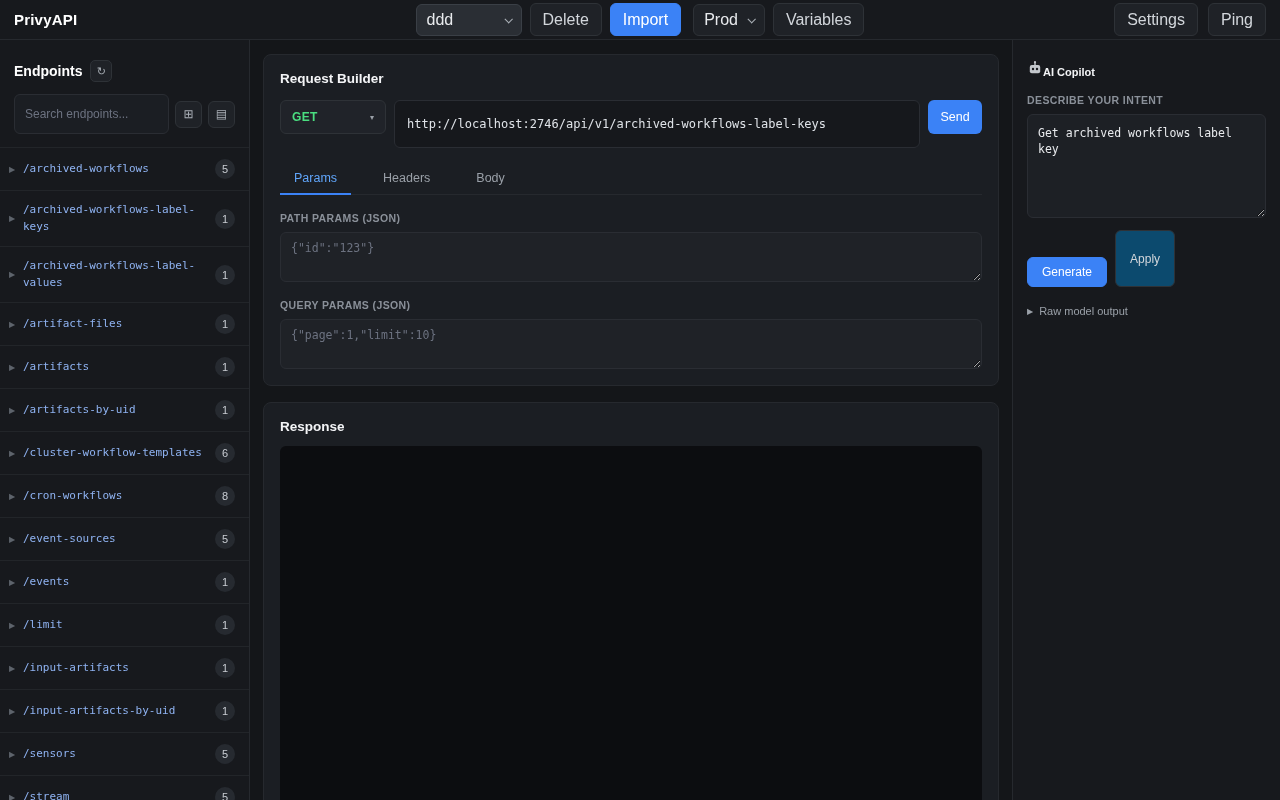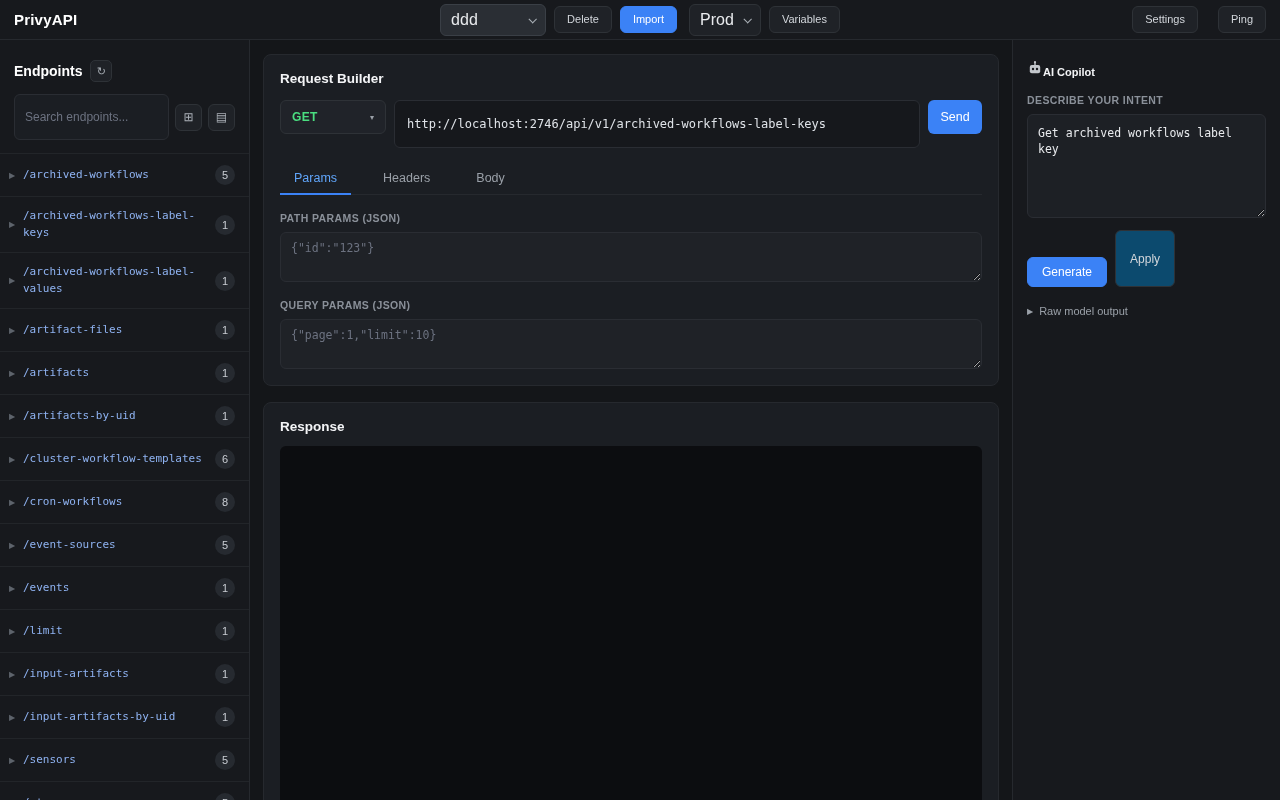--- a/index.html
+++ b/index.html
@@ -6,36 +6,36 @@
   html, body {
     width: 1280px; height: 800px; overflow: hidden;
     background: #17191d; color: #e5e7eb;
     font-family: "Liberation Sans", sans-serif; font-size: 13px;
   }
   
   .topbar { height: 40px; display: flex; align-items: center; padding: 0 14px; border-bottom: 1px solid #26292e; background: #17191d; }
   .tb-left { flex: 1; display: flex; align-items: center; }
   .logo { font-weight: 700; font-size: 15px; color: #ffffff; letter-spacing: .2px; }
   .tb-center { display: flex; align-items: center; gap: 8px; }
-  .tb-right { flex: 1; display: flex; align-items: center; justify-content: flex-end; gap: 20px; }
-  .btn { background: #1f2227; border: 1px solid #2e3237; color: #d2d6db; font-size: 11px; border-radius: 6px; padding: 6px 12px; font-family: inherit; cursor: pointer; line-height: 1.2; }
+  .tb-right { flex: 1; display: flex; align-items: center; justify-content: flex-end; gap: 10px; }
+  .btn { background: #1f2227; border: 1px solid #2e3237; color: #d2d6db; font-size: 16px; border-radius: 6px; padding: 6px 12px; font-family: inherit; cursor: pointer; line-height: 1.2; }
   .btn.primary { background: #3b82f6; border-color: #3b82f6; color: #fff; }
   .selectbox { display: flex; align-items: center; justify-content: space-between; gap: 10px; background: #2a2e34; border: 1px solid #3a3f46; border-radius: 6px; padding: 6px 10px; font-size: 16px; color: #e8eaed; cursor: pointer; }
   .selectbox.collection { min-width: 106px; }
   .selectbox.env { background: #1f2227; border-color: #2e3237; margin-left: 4px; }
   .chev { width: 6px; height: 6px; border-right: 1.5px solid #aab0b7; border-bottom: 1.5px solid #aab0b7; transform: rotate(45deg) translateY(-1px); flex: 0 0 auto; }
   
   .content { display: flex; height: 760px; }
   
   .sidebar { width: 250px; flex: 0 0 250px; border-right: 1px solid #26292e; display: flex; flex-direction: column; overflow: hidden; background: #17191d; }
   .sb-head { display: flex; align-items: center; gap: 8px; padding: 20px 14px 10px; }
   .sb-title { font-size: 14px; font-weight: 700; color: #ffffff; }
   .icon-btn { width: 22px; height: 22px; border: 1px solid #2e3237; background: #1f2227; border-radius: 5px; color: #aab0b7; font-size: 11px; display: flex; align-items: center; justify-content: center; cursor: pointer; }
   .sb-search { display: flex; gap: 6px; padding: 2px 14px 13px; align-items: center; }
-  .search-input { flex: 1; min-width: 0; height: 46px; background: #1b1e23; border: 1px solid #2a2d33; border-radius: 6px; color: #e5e7eb; padding: 0 10px; font-size: 12px; font-family: inherit; outline: none; }
+  .search-input { flex: 1; min-width: 0; height: 40px; background: #1b1e23; border: 1px solid #2a2d33; border-radius: 6px; color: #e5e7eb; padding: 0 10px; font-size: 12px; font-family: inherit; outline: none; }
   .search-input::placeholder { color: #6c7280; }
   .sq-btn { width: 27px; height: 27px; flex: 0 0 27px; border: 1px solid #2e3237; background: #1f2227; border-radius: 6px; color: #aab0b7; font-size: 12px; display: flex; align-items: center; justify-content: center; cursor: pointer; }
   .ep-list { flex: 1; overflow: hidden; }
   .ep-row { display: flex; align-items: center; padding: 11px 14px 11px 9px; border-top: 1px solid #222529; cursor: pointer; }
   .caret { font-size: 8px; color: #5d636b; width: 14px; flex: 0 0 14px; }
   .ep-path { flex: 1; min-width: 0; font-family: "DejaVu Sans Mono", monospace; font-size: 11px; color: #8fb3f2; line-height: 1.5; overflow-wrap: break-word; }
   .ep-badge { margin-left: 8px; min-width: 20px; height: 20px; border-radius: 10px; background: #262a30; color: #c9cdd3; font-size: 11px; display: flex; align-items: center; justify-content: center; padding: 0 6px; flex: 0 0 auto; }
   
   .main { flex: 1; min-width: 0; padding: 14px 13px; overflow: hidden; background: #141619; }
   .card { background: #1b1e23; border: 1px solid #26292e; border-radius: 8px; padding: 16px; }

